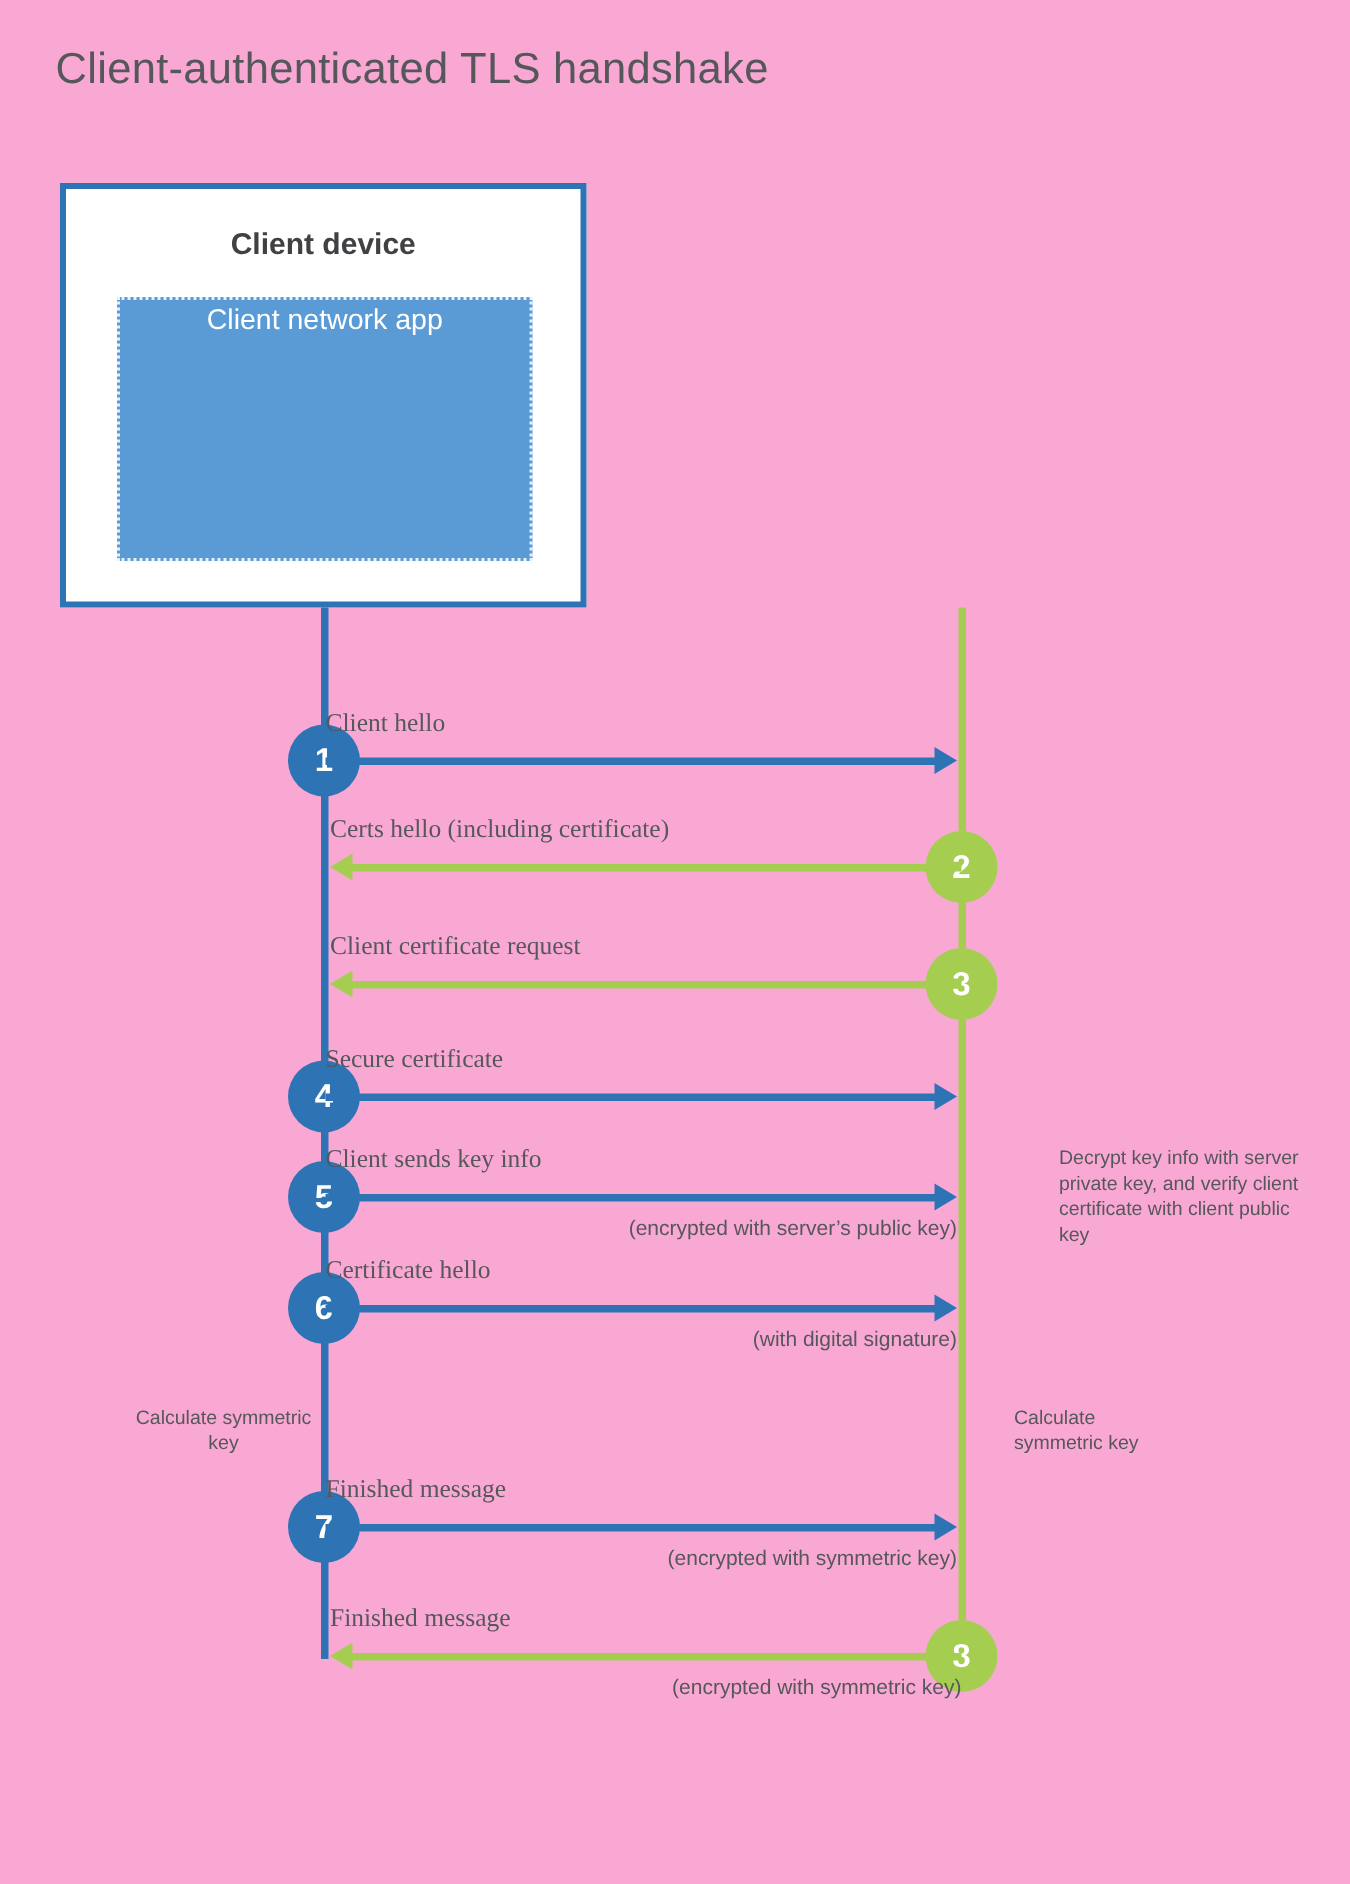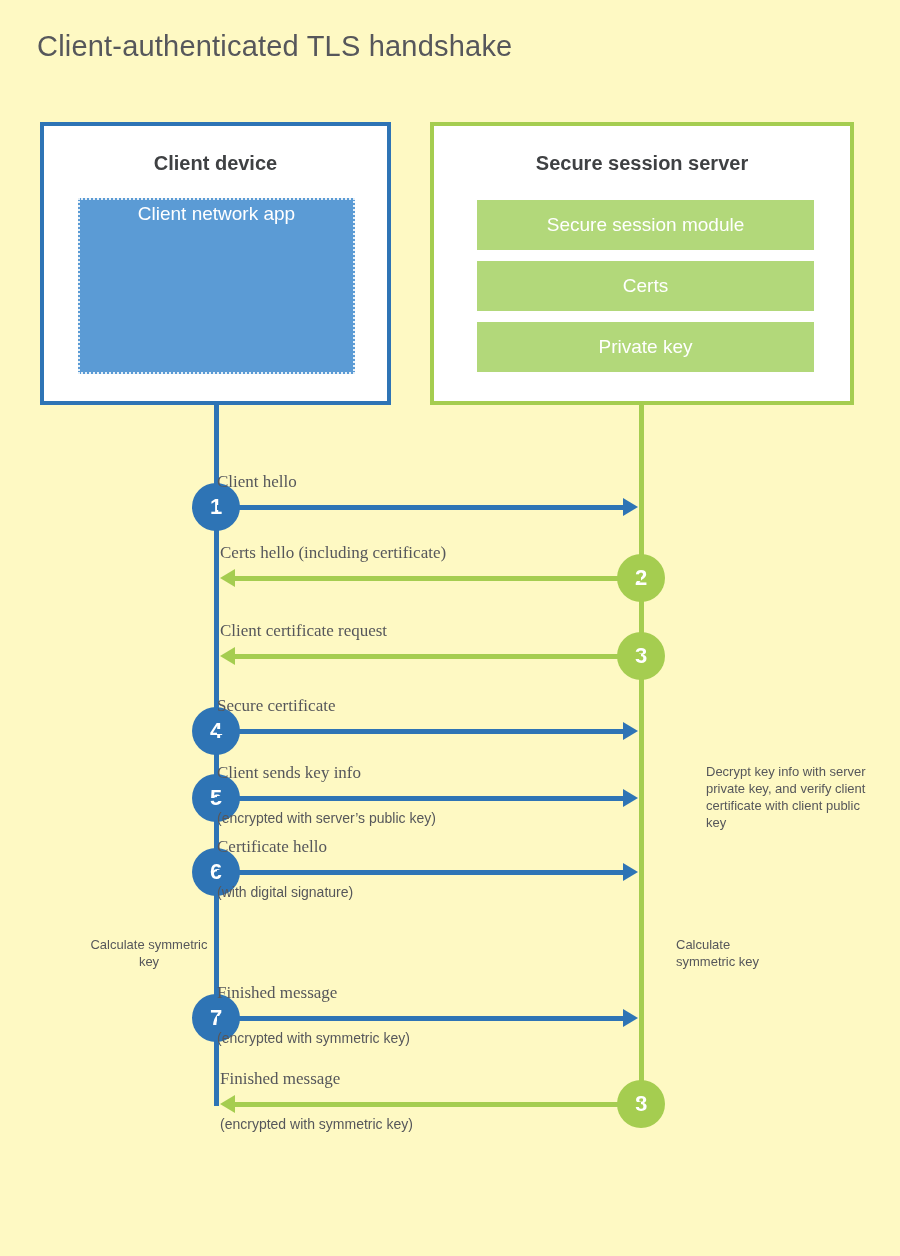--- a/index.html
+++ b/index.html
@@ -1,21 +1,21 @@
 <!DOCTYPE html>
 <html style="--blue: #2e74b5; --blue_fill: #5b9bd5; --green: #a5cd50; --green_fill: #b2d87a; --text_dark: #3f4143; --text: #56575b;"><head>
 <meta charset="utf-8">
 <style>
   :root{
     --blue:#2e74b5; --blue_fill:#5b9bd5; --green:#a5cd50; --green_fill:#b2d87a;
     --text_dark:#3f4143; --text:#56575b;
   }
   *{margin:0;padding:0;box-sizing:border-box;}
   body{background:#ffffff;font-family:"Liberation Sans","DejaVu Sans",sans-serif;}
-  .canvas{position:relative;width:900px;height:1256px;background:#fef9c3;overflow:hidden;}
+  .canvas{position:relative;width:900px;height:1256px;background:#f9a8d4;overflow:hidden;}
   .page-title{position:absolute;left:37px;top:30px;font-size:29px;font-weight:400;color:var(--text);letter-spacing:.2px;}
 
   
   .actor-box{position:absolute;top:122px;height:283px;background:#fff;padding-left:20px;}
   .client-box{left:40px;width:351px;border:4px solid var(--blue);}
   .server-box{left:430px;width:424px;border:4px solid var(--green);}
   .actor-title{position:absolute;top:26px;left:0;width:100%;text-align:center;
                font-size:20px;font-weight:bold;color:var(--text_dark);}
   .app-rect{position:absolute;left:34px;top:72px;width:277px;height:176px;background:var(--blue_fill);
             border:2px dotted rgba(255,255,255,.85);display:flex;justify-content:center;}
@@ -43,21 +43,21 @@
   .arrow.right .head{position:absolute;top:-9px;left:406px;width:0;height:0;
                      border-top:9px solid transparent;border-bottom:9px solid transparent;
                      border-left:15px solid var(--blue);}
   .arrow.left{left:220px;width:421px;}
   .arrow.left .shaft{left:12px;right:0;background:var(--green);}
   .arrow.left .head{position:absolute;top:-9px;left:0;width:0;height:0;
                     border-top:9px solid transparent;border-bottom:9px solid transparent;
                     border-right:15px solid var(--green);}
   .msg-label{position:absolute;left:0;width:100%;top:-35px;text-align:left;
              font-size:17px;color:var(--text);font-family:Liberation Serif, serif;}
-  .msg-sublabel{position:absolute;left:0;width:100%;top:12px;text-align:left;
+  .msg-sublabel{position:absolute;left:0;width:100%;top:12px;text-align:right;
                 font-size:14px;color:var(--text);}
 
   
   .note{position:absolute;font-size:13px;line-height:17px;color:var(--text);}
   .note-server{left:666px;top:763px;width:162px;text-align:left;margin-left:40px;}
   .calc-left{left:88px;top:936px;width:122px;text-align:center;}
   .calc-right{left:676px;top:936px;width:106px;text-align:left;}
 </style>
 </head>
 <body>
@@ -66,26 +66,20 @@
 
   <div class="page-title">Client-authenticated TLS handshake</div>
 
   <div class="actor-box client-box">
     <div class="actor-title">Client device</div>
     <div class="app-rect">
       <span>Client network app</span>
     </div>
   </div>
 
-  <div class="actor-box server-box">
-    <div class="actor-title">Secure session server</div>
-    <div class="module-bar bar-0">Secure session module</div>
-    <div class="module-bar bar-1">Certs</div>
-    <div class="module-bar bar-2">Private key</div>
-  </div>
 
   <div class="lifeline blue"></div>
   <div class="lifeline green"></div>
 
   <div class="step-circle blue" style="top:483px">
     <span>1</span>
     </div>
   <div class="arrow right" style="top:507px">
     <div class="msg-label">Client hello</div>
     <div class="shaft"></div>

